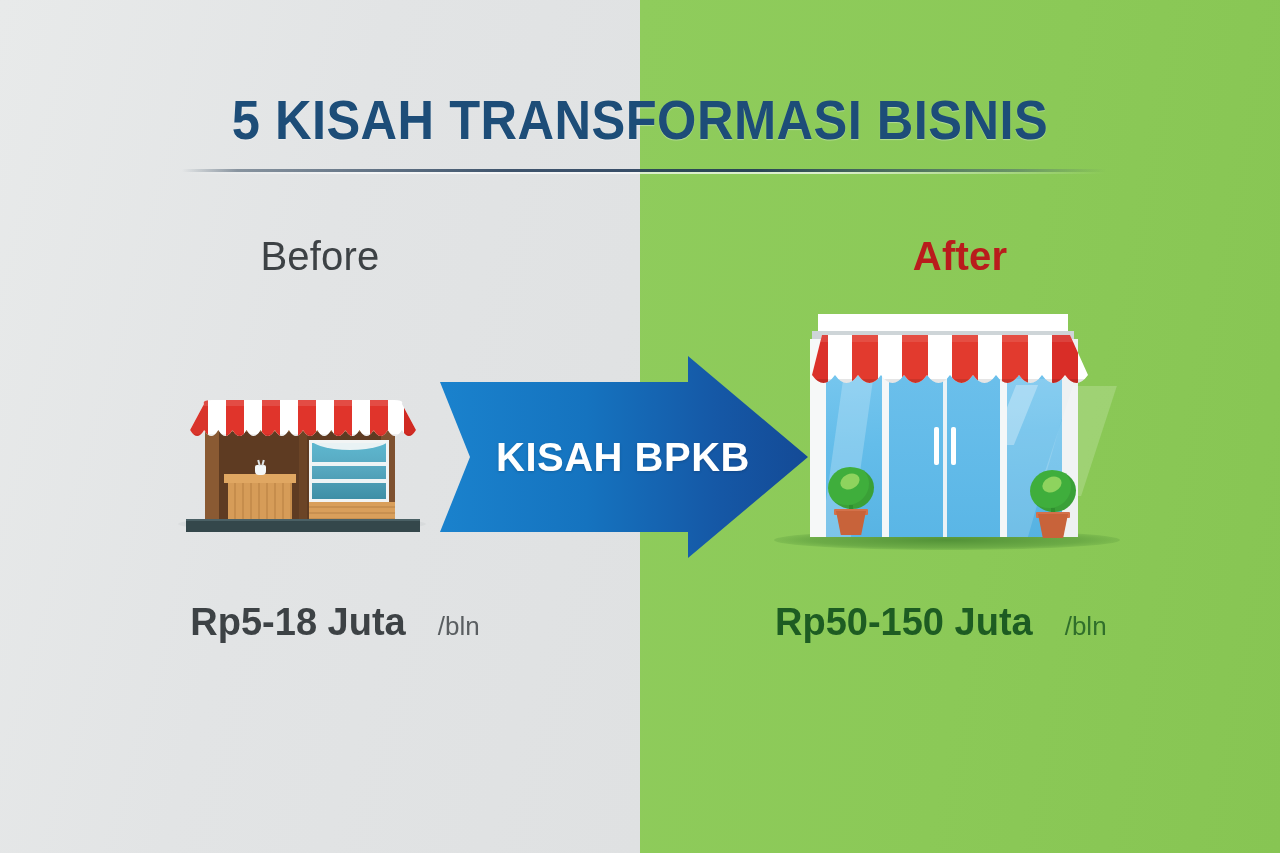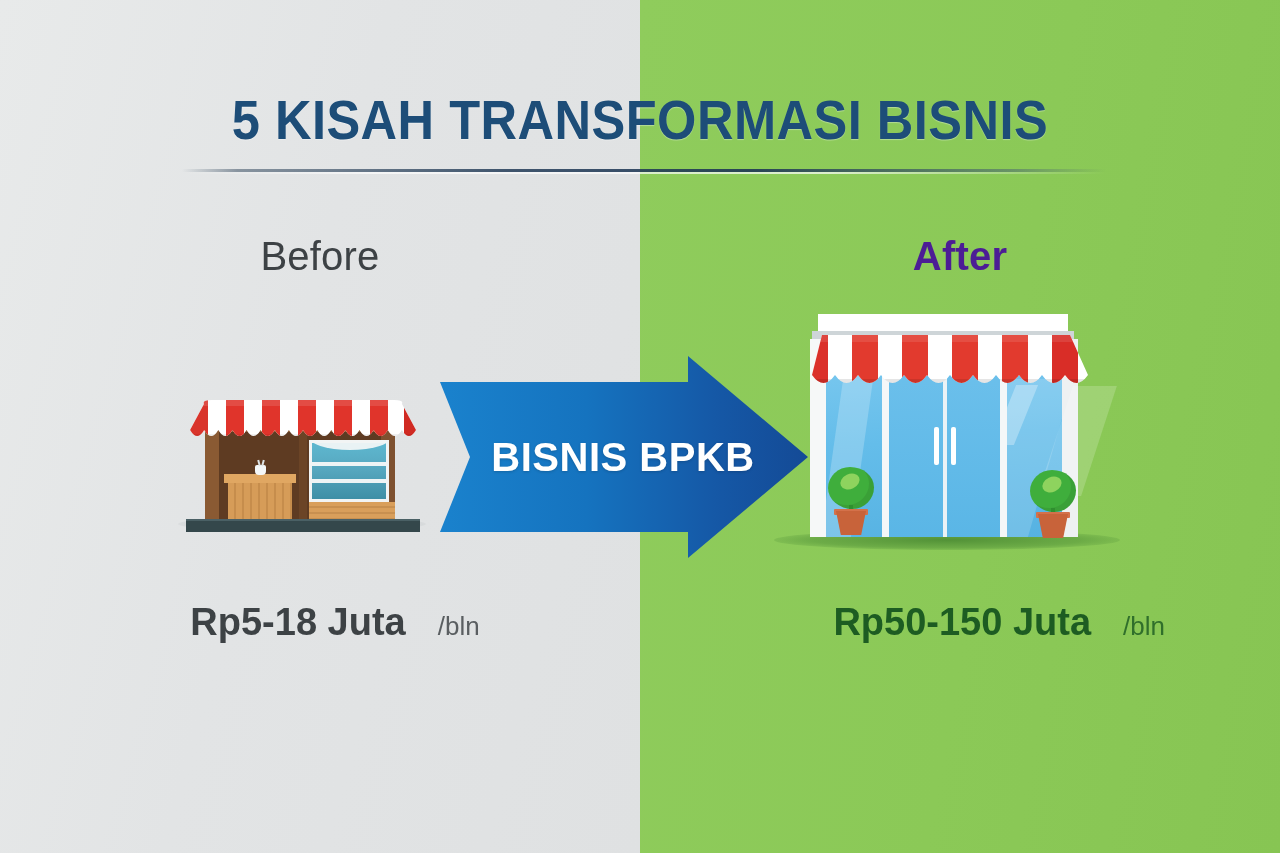--- a/index.html
+++ b/index.html
@@ -67,39 +67,39 @@
     font-size:40px;
     font-weight:normal;
     color:#3d4245;
     letter-spacing:0.2px;
   }
   .label-after {
     position:absolute; left:830px; top:234px; width:260px;
     text-align:center;
     font-size:40px;
     font-weight:bold;
-    color:#4c1d95;
+    color:#b91c1c;
     letter-spacing:0.2px;
   }
 
   
   .value {
     position:absolute;
     font-size:38px;
     font-weight:bold;
     white-space:nowrap;
   }
   .value .unit {
     font-size:26px;
     font-weight:normal;
     opacity:0.82;
     margin-left:32px;
   }
   .value-before { left:170px; top:601px; width:330px; text-align:center; color:#3d4245; }
-  .value-after  { left:775px; top:601px; width:390px; text-align:right; color:#1d5c22; }
+  .value-after  { left:775px; top:601px; width:390px; text-align:left; color:#1d5c22; }
 
   
   #kiosk { position:absolute; left:178px; top:388px; width:250px; height:165px; }
 
   .kiosk-shadow {
     position:absolute; left:0px; top:128px; width:248px; height:16px;
     border-radius:50%;
     background:radial-gradient(ellipse at 50% 50%, rgba(120,128,134,0.55) 0%, rgba(140,148,154,0.25) 55%, rgba(200,204,208,0) 80%);
   }
   .kiosk-body {
@@ -436,20 +436,20 @@
       <path d="M2,26
                L250,26
                L250,0
                L370,101
                L250,202
                L250,176
                L2,176
                L32,101
                Z" fill="url(#arrowGrad)"></path>
     </svg>
-    <div class="arrow-text">BISNIS BPKB</div>
+    <div class="arrow-text">KISAH BPKB</div>
   </div>
 
   <div class="value value-before"><span>Rp5-18 Juta</span><span class="unit">/bln</span></div>
 
   <div class="value value-after"><span>Rp50-150 Juta</span><span class="unit">/bln</span></div>
 
 </div>
 
 </body></html>

